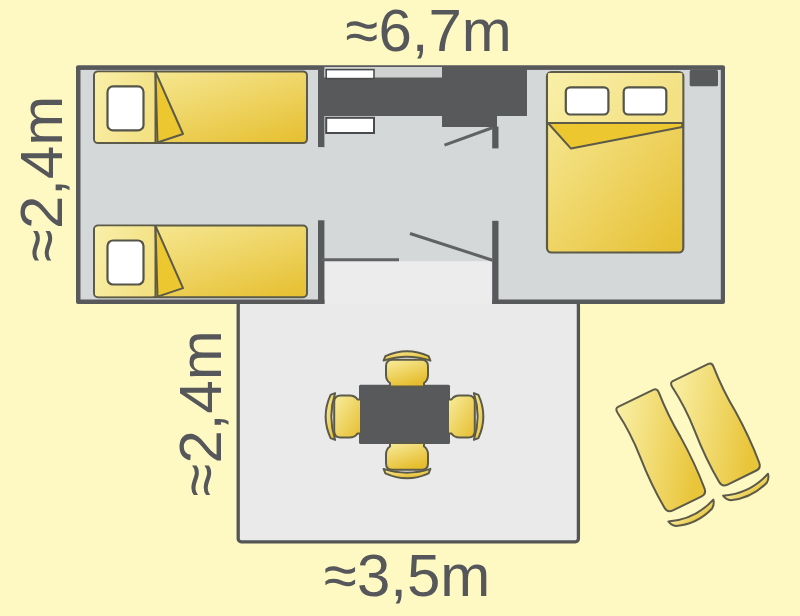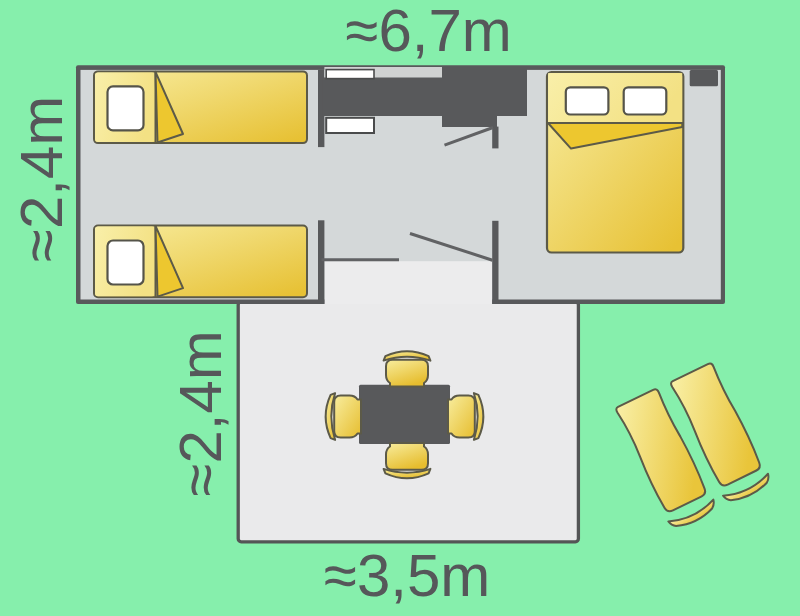--- a/index.html
+++ b/index.html
@@ -1,16 +1,16 @@
 <!DOCTYPE html>
 <html><head>
 <meta charset="utf-8">
 <style>
   html,body{margin:0;padding:0;background:#ffffff;}
-  #stage{position:relative;width:800px;height:616px;overflow:hidden;background:#86efac;
+  #stage{position:relative;width:800px;height:616px;overflow:hidden;background:#fef9c3;
          font-family:"Liberation Sans", sans-serif;}
   svg{position:absolute;left:0;top:0;}
   text{font-family:"Liberation Sans", sans-serif;fill:#56575a;}
 </style>
 </head>
 <body>
 <div id="stage">
 <svg width="800" height="616" viewBox="0 0 800 616">
 <defs>
   <linearGradient id="gGold" x1="0" y1="0" x2="0.9" y2="1">

